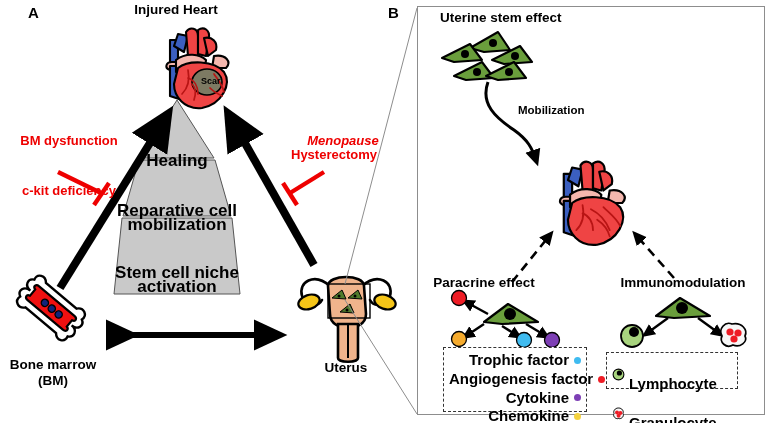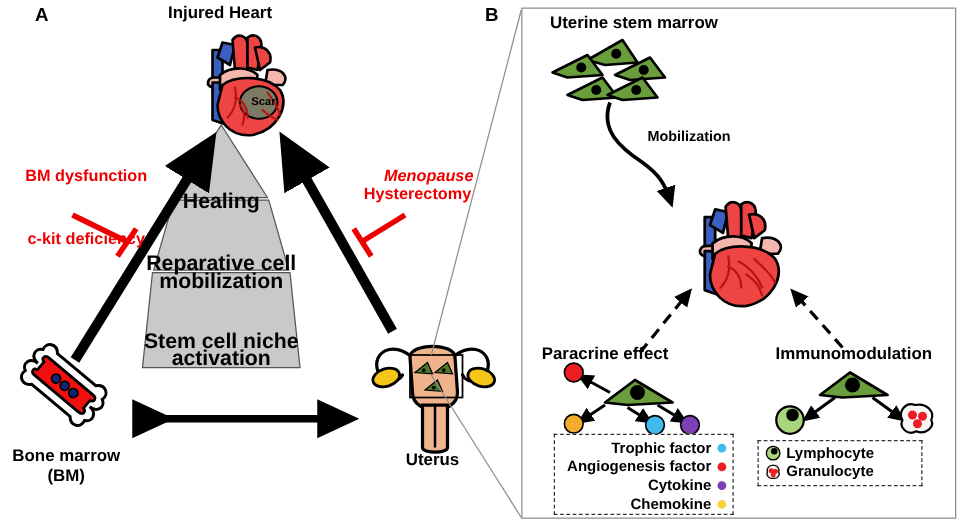--- a/index.html
+++ b/index.html
@@ -10,24 +10,24 @@
   .abs{position:absolute;}
   .panel-letter{font-weight:bold;font-size:15px;color:#000;letter-spacing:0;}
   .ttl{font-weight:bold;font-size:13.5px;color:#000;text-align:center;
        line-height:1.12;white-space:nowrap;}
   .red-lbl{font-weight:bold;font-size:13px;color:#ee0000;text-align:center;
        line-height:1.18;white-space:nowrap;}
   .pyr-txt{font-weight:bold;font-size:17px;color:#000;text-align:center;
        line-height:1.2;width:100%;}
   .mob-lbl{font-weight:bold;font-size:11.5px;color:#000;white-space:nowrap;}
   .legend-box{box-sizing:border-box;border:1.4px dashed #333;background:#fff;}
-  .leg-row{display:flex;align-items:center;font-weight:bold;font-size:12px;
+  .leg-row{display:flex;align-items:center;font-weight:bold;font-size:15px;
        color:#000;line-height:1.25;}
   .leg-lbl-r{flex:1;text-align:right;padding-right:5px;white-space:nowrap;}
-  .leg-lbl-l{padding-left:4px;white-space:nowrap;}
+  .leg-lbl-l{padding-left:4px;white-space:nowrap;margin-top:20px;}
   .dot{width:7px;height:7px;border-radius:50%;flex:none;}
   svg{display:block;overflow:visible;}
 </style>
 </head>
 <body>
 
 <div id="fig">
 
   <div class="abs panel-letter" style="left:28px;top:4px;">A</div>
 
@@ -163,21 +163,21 @@
         <line x1="345" y1="300" x2="417" y2="414"></line>
       </g>
     </svg>
   </div>
 
   <div class="abs panel-letter" style="left:388px;top:4px;">B</div>
 
   <div class="abs" style="left:417px;top:6px;width:348px;height:409px;
               border:1px solid #8d8d8d;background:#fff;box-sizing:border-box;"></div>
 
-  <div class="abs ttl" style="left:440px;top:10px;width:180px;text-align:left;">Uterine stem marrow</div>
+  <div class="abs ttl" style="left:440px;top:10px;width:180px;text-align:left;">Uterine stem effect</div>
 
   <div class="abs" style="left:440px;top:30px;width:110px;height:54px;">
     <svg width="110" height="54" viewBox="0 0 110 54">
       <g stroke="#000" stroke-width="2.1" stroke-linejoin="round">
         <polygon points="30,18 58,2 70,20 44,22" fill="#6a9e3c"></polygon>
         <polygon points="2,28 30,14 42,30 14,32" fill="#6a9e3c"></polygon>
         <polygon points="52,30 80,16 92,32 64,34" fill="#6a9e3c"></polygon>
         <polygon points="14,46 42,32 54,48 26,50" fill="#6a9e3c"></polygon>
         <polygon points="46,46 74,32 86,48 58,50" fill="#6a9e3c"></polygon>
       </g>

